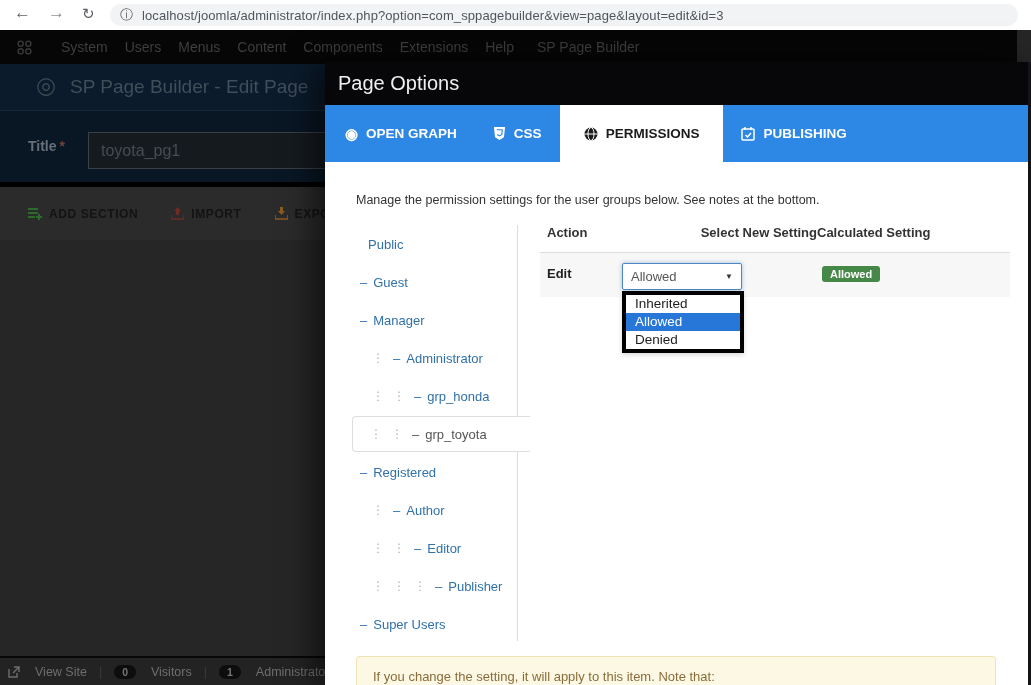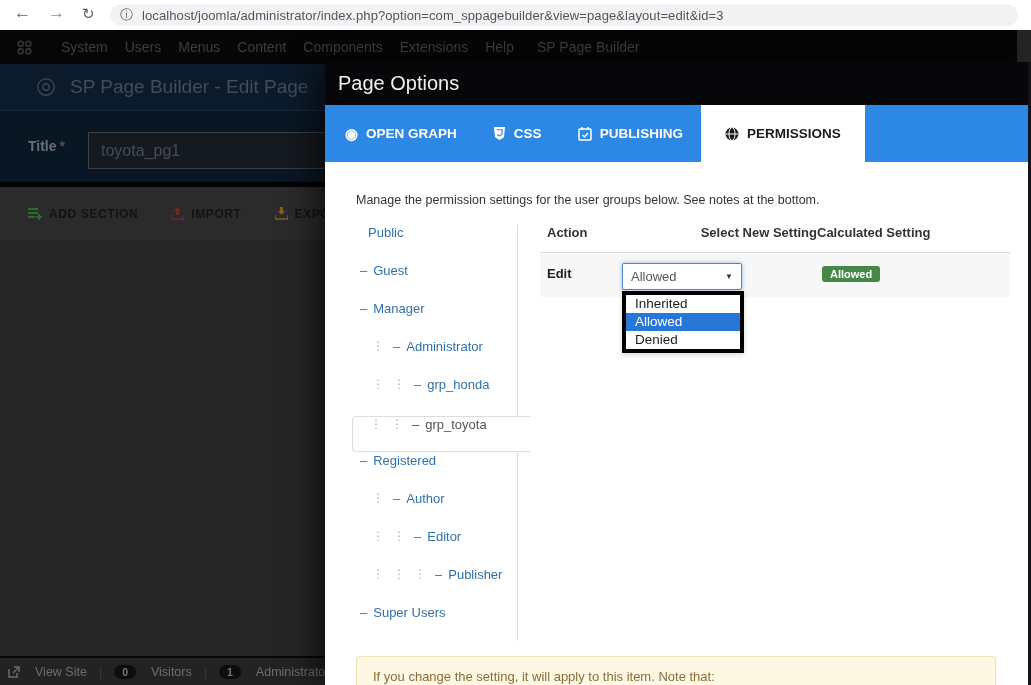--- a/index.html
+++ b/index.html
@@ -68,21 +68,21 @@
          padding:0 18px; cursor:pointer; white-space:nowrap; }
   .tab .t-ico { display:flex; align-items:center; }
   .tab .og-glyph { font-size:15px; line-height:1; }
   .tab.active { background:#fff; color:#1b1b1b; padding:0 24px; }
 
   .m-body { position:relative; height:523px; background:#fff; }
   .intro { position:absolute; left:31px; top:31px; font-size:12.5px; color:#333; }
 
   
   .groups { position:absolute; left:30px; top:63px; width:163px; }
-  .g-item { height:38px; display:flex; align-items:flex-start; font-size:13px;
+  .g-item { height:38px; display:flex; align-items:center; font-size:13px;
             color:var(--link-blue,#3071a9); cursor:pointer; }
   .g-item.lvl0 { padding-left:13px; }
   .g-item.lvl1 { padding-left:5px; }
   .g-item.lvl2, .g-item.lvl3, .g-item.lvl4 { padding-left:17px; }
   .g-dots { width:21px; color:#b0b0b0; font-size:12px; }
   .g-dash { margin-right:6px; }
   .g-item.selected { position:relative; left:-3px; width:178px; background:#fff;
                      border:1px solid #ddd; border-right:none; border-radius:4px 0 0 4px;
                      color:#555; z-index:2; height:36px; margin:1px 0; }
   .v-divider { position:absolute; left:192px; top:63px; width:1px; height:416px; background:#ddd; }
@@ -226,41 +226,41 @@
       </div>
       <div class="tab">
         <span class="t-ico">
           <svg width="13" height="15" viewBox="0 0 14 16">
               <path d="M1 1 H13 L11.8 12 L7 15 L2.2 12 Z" fill="#fff"></path>
               <path d="M4 4 H10 L9.5 9 L7 10.6 L4.5 9" fill="none" stroke="#2d87e4" stroke-width="1.2"></path>
             </svg>
         </span>
         <span>CSS</span>
       </div>
+      <div class="tab active">
+        <span class="t-ico">
+          <svg width="14" height="14" viewBox="0 0 14 14">
+              <circle cx="7" cy="7" r="6.5" fill="#1b1b1b"></circle>
+              <ellipse cx="7" cy="7" rx="3" ry="6.5" fill="none" stroke="#fff" stroke-width="1"></ellipse>
+              <line x1="0.5" y1="7" x2="13.5" y2="7" stroke="#fff" stroke-width="1"></line>
+            </svg>
+        </span>
+        <span>PERMISSIONS</span>
+      </div>
       <div class="tab">
         <span class="t-ico">
           <svg width="14" height="14" viewBox="0 0 14 14">
               <rect x="1" y="2" width="12" height="11" rx="1" fill="none" stroke="#fff" stroke-width="1.5"></rect>
               <line x1="4" y1="0" x2="4" y2="3" stroke="#fff" stroke-width="1.5"></line>
               <line x1="10" y1="0" x2="10" y2="3" stroke="#fff" stroke-width="1.5"></line>
               <path d="M4.5 8 L6.5 10 L10 6" fill="none" stroke="#fff" stroke-width="1.5"></path>
             </svg>
         </span>
         <span>PUBLISHING</span>
       </div>
-      <div class="tab active">
-        <span class="t-ico">
-          <svg width="14" height="14" viewBox="0 0 14 14">
-              <circle cx="7" cy="7" r="6.5" fill="#1b1b1b"></circle>
-              <ellipse cx="7" cy="7" rx="3" ry="6.5" fill="none" stroke="#fff" stroke-width="1"></ellipse>
-              <line x1="0.5" y1="7" x2="13.5" y2="7" stroke="#fff" stroke-width="1"></line>
-            </svg>
-        </span>
-        <span>PERMISSIONS</span>
-      </div>
     </div>
 
     <div class="m-body">
       <div class="intro">Manage the permission settings for the user groups below. See notes at the bottom.</div>
 
       <div class="groups">
         <div class="g-item lvl0">
           <span class="g-label">Public</span>
         </div>
         <div class="g-item lvl1">

